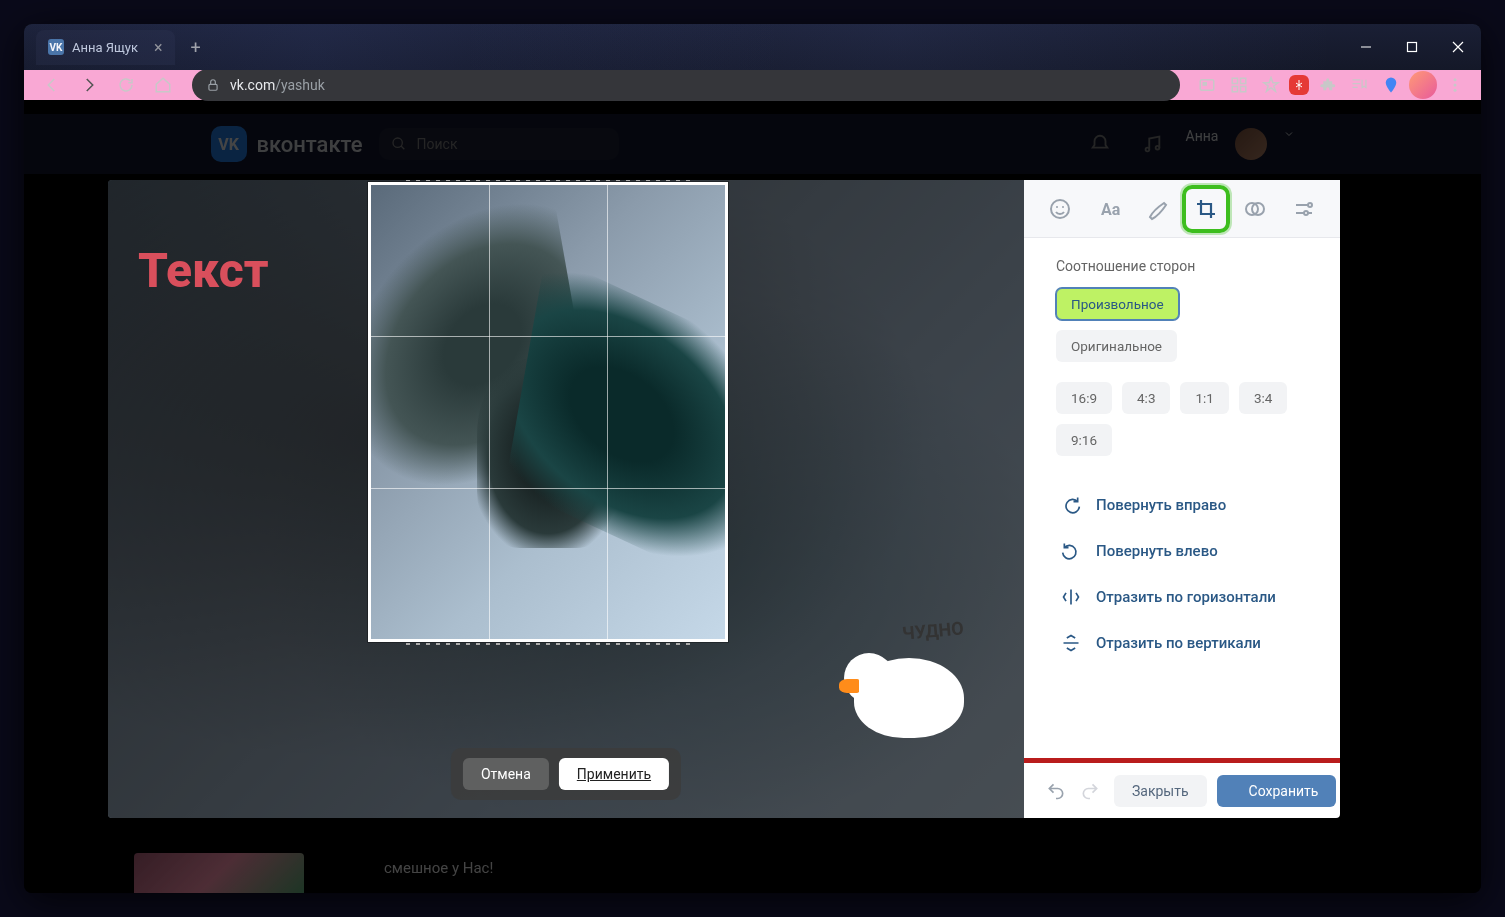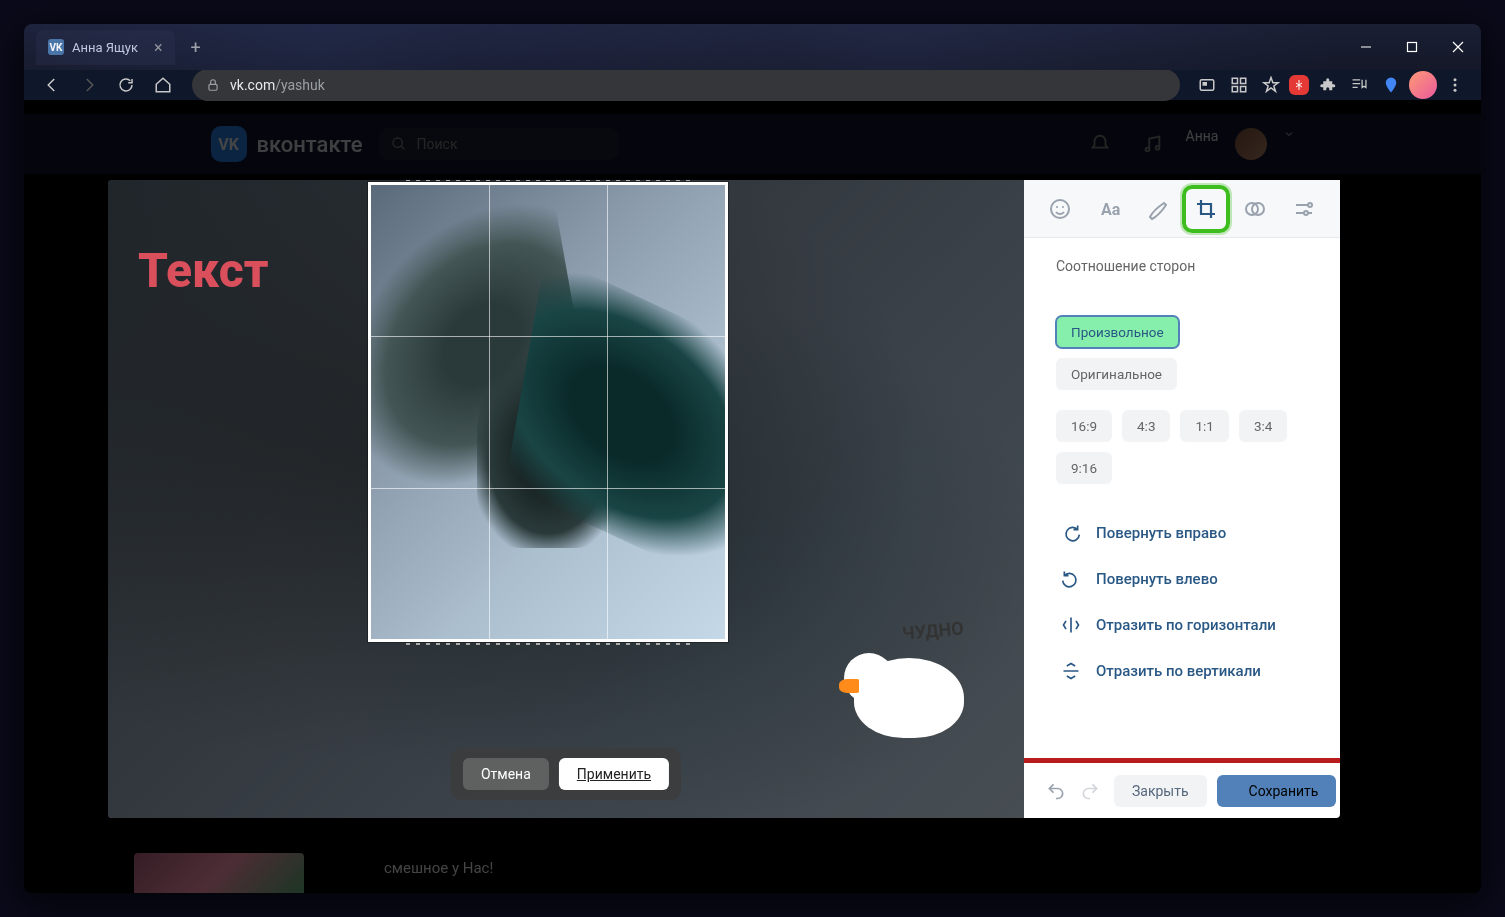--- a/index.html
+++ b/index.html
@@ -13,21 +13,21 @@
 .titlebar::before { content: ''; position: absolute; inset: 0; background: radial-gradient(circle at 20% 50%, rgba(80,100,180,0.15), transparent 40%), radial-gradient(circle at 60% 30%, rgba(100,120,200,0.1), transparent 50%); pointer-events: none; }
 .tab-group { display: flex; align-items: center; gap: 8px; }
 .tab { display: flex; align-items: center; gap: 8px; padding: 8px 12px; background: rgba(40,45,70,0.4); border-radius: 8px 8px 0 0; color: #c8d0e0; font-size: 13px; }
 .tab .favicon { width: 16px; height: 16px; background: #4a76a8; border-radius: 3px; display: flex; align-items: center; justify-content: center; color: #fff; font-size: 10px; font-weight: bold; }
 .tab .close { color: #999; font-size: 16px; margin-left: 8px; cursor: pointer; }
 .new-tab { color: #aaa; font-size: 18px; padding: 0 8px; cursor: pointer; }
 .win-controls { display: flex; }
 .win-btn { width: 46px; height: 46px; display: flex; align-items: center; justify-content: center; color: #fff; cursor: pointer; }
 
 
-.addrbar { height: 30px; background: #0f172a; display: flex; align-items: center; padding: 0 12px; gap: 5px; }
+.addrbar { height: 30px; background: #f9a8d4; display: flex; align-items: center; padding: 0 12px; gap: 5px; }
 .nav-btn { width: 32px; height: 32px; border-radius: 50%; display: flex; align-items: center; justify-content: center; color: #c8c8c8; cursor: pointer; }
 .nav-btn.disabled { color: #555; }
 .url-field { flex: 1; height: 32px; background: #35363a; border-radius: 16px; display: flex; align-items: center; padding: 0 14px; gap: 10px; color: #ccc; font-size: 14px; margin: 0 8px; }
 .lock-icon { color: #9aa0a6; }
 .url-text { color: #e8eaed; }
 .url-text .domain { color: #e8eaed; }
 .url-text .path { color: #9aa0a6; }
 .ext-icons { display: flex; gap: 4px; align-items: center; }
 .ext-icon { width: 28px; height: 28px; display: flex; align-items: center; justify-content: center; color: #c8c8c8; cursor: pointer; border-radius: 50%; }
 .ext-icon.red { background: #e53935; border-radius: 6px; width: 20px; height: 20px; }
@@ -91,33 +91,33 @@
 .tool-tabs { height: 58px; background: #f7f8fa; border-bottom: 1px solid #e7e8ec; display: flex; align-items: center; justify-content: space-around; padding: 0 12px; }
 .tool-tab { width: 40px; height: 40px; display: flex; align-items: center; justify-content: center; color: #99a2ad; cursor: pointer; border-radius: 8px; }
 .tool-tab.active { color: #2a5885; }
 .tool-highlight { position: relative; }
 .tool-highlight::before { content: ''; position: absolute; inset: -4px; border: 4px solid #3dbe1e; border-radius: 10px; box-shadow: 0 0 0 2px rgba(61,190,30,0.3); }
 
 .side-body { flex: 1; padding: 20px 32px; overflow-y: auto; }
 .section-title { font-size: 14px; color: #656565; margin-bottom: 14px; }
 .ratio-row { display: flex; flex-wrap: wrap; gap: 10px; margin-bottom: 20px; }
 .ratio-btn { padding: 7px 14px; background: #f2f3f5; border-radius: 6px; font-size: 13.5px; color: #656565; cursor: pointer; border: 1px solid transparent; }
-.ratio-btn.selected { border-color: #5181b8; background: #86efac; color: #2a5885; box-shadow: 0 0 0 1px #5181b8; margin-top: 28px; }
+.ratio-btn.selected { border-color: #5181b8; background: #bef264; color: #2a5885; box-shadow: 0 0 0 1px #5181b8; }
 
 .action-list { display: flex; flex-direction: column; gap: 4px; margin-top: 28px; }
 .action-item { display: flex; align-items: center; gap: 14px; padding: 10px 4px; color: #2a5885; font-size: 15px; cursor: pointer; font-weight: 500; }
 .action-item .aicon { width: 22px; height: 22px; display: flex; align-items: center; justify-content: center; color: #2a5885; }
 
 .side-footer { height: 60px; border-top: 5px solid #b91c1c; display: flex; align-items: center; padding: 0 18px; gap: 10px; }
 .undo-redo { display: flex; gap: 6px; margin-right: auto; }
 .ur-btn { width: 28px; height: 28px; display: flex; align-items: center; justify-content: center; color: #99a2ad; cursor: pointer; }
 .ur-btn.disabled { color: #d3d5db; }
 .foot-btn { padding: 8px 18px; border-radius: 6px; font-size: 14px; cursor: pointer; border: none; }
 .foot-close { background: #f2f3f5; color: #55677d; }
-.foot-save { background: #5181b8; color: #000000; padding-left: 32px; }
+.foot-save { background: #5181b8; color: #ffffff; padding-left: 32px; }
 
 
 .peek-below { position: absolute; bottom: 0; left: 110px; right: 110px; height: 40px; display: flex; gap: 20px; filter: brightness(0.5); }
 .peek-photo { width: 170px; height: 40px; background: linear-gradient(135deg, #6a3a4a, #9a5a6a, #3a6a4a); border-radius: 4px 4px 0 0; }
 .peek-text { color: #888; font-size: 15px; padding: 6px 60px; }
 
 svg { display: block; }
 </style>
 </head>
 <body>

